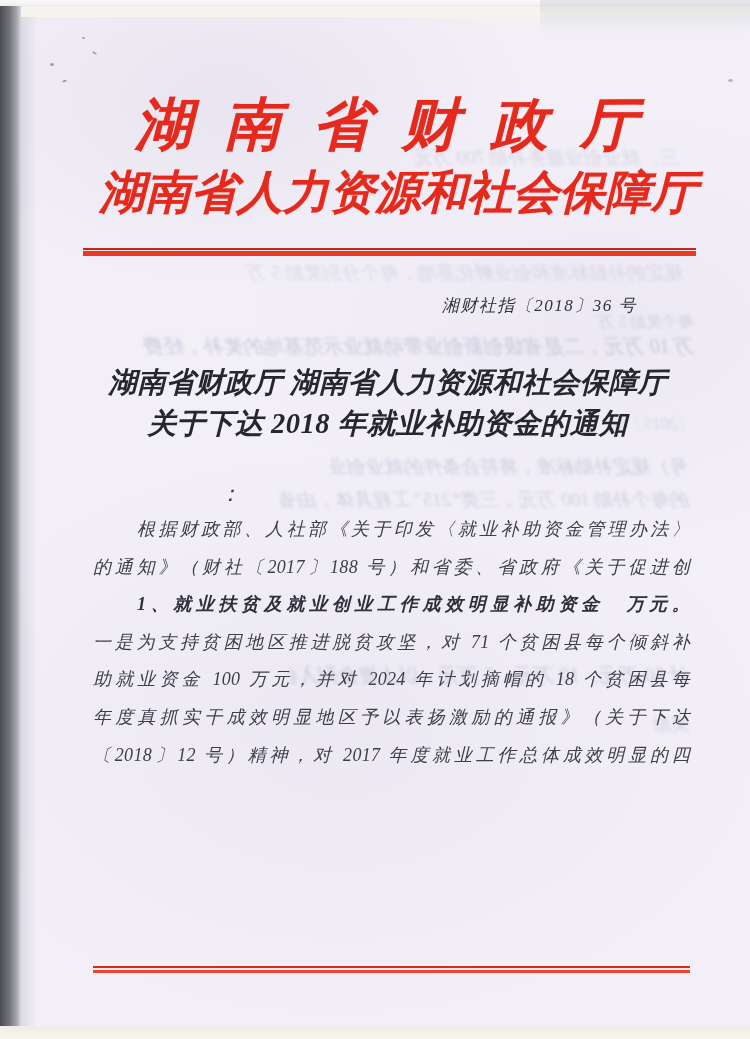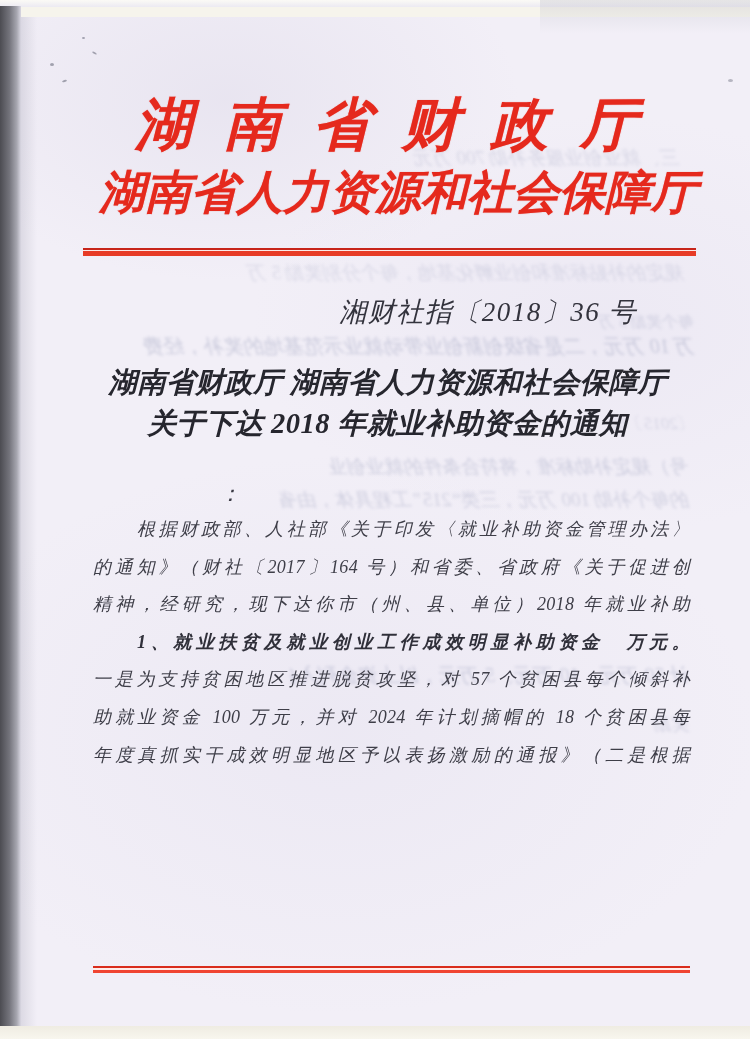--- a/index.html
+++ b/index.html
@@ -55,21 +55,21 @@
     position:absolute;left:83px;top:231px;width:613px;height:8px;
     background:linear-gradient(180deg,#c7251a 0,#c7251a 2.5px,#fbe9e7 2.5px,#fbe9e7 3.5px,#e73b26 3.5px,#e73b26 8px);
   }
   .bottom-rule{
     position:absolute;left:93px;top:949px;width:597px;height:7px;
     background:linear-gradient(180deg,#d92c1c 0,#d92c1c 2px,#ffece9 2px,#ffece9 3.5px,#f04432 3.5px,#f04432 7px);
   }
   
   .doc-number{
     position:absolute;top:277px;left:0;width:637px;text-align:right;
-    font-size:27px;color:#33333d;letter-spacing:1.5px;white-space:nowrap;
+    font-size:17px;color:#33333d;letter-spacing:1.5px;white-space:nowrap;
   }
   .title1{
     position:absolute;top:347px;left:0;width:775px;text-align:center;
     font-size:28.5px;font-weight:bold;color:#26262e;letter-spacing:.5px;white-space:nowrap;
   }
   .title2{
     position:absolute;top:388px;left:0;width:775px;text-align:center;
     font-size:28.5px;font-weight:bold;color:#26262e;letter-spacing:.5px;white-space:nowrap;
   }
   .addressee{
@@ -132,26 +132,26 @@
 
   <div class="doc-number">湘财社指〔2018〕36 号</div>
 
   <div class="title1">湖南省财政厅 湖南省人力资源和社会保障厅</div>
   <div class="title2">关于下达 2018 年就业补助资金的通知</div>
 
   <div class="addressee">：</div>
 
   <div class="body-block">
     <div class="bline indent">根据财政部、人社部《关于印发〈就业补助资金管理办法〉</div>
-    <div class="bline">的通知》（财社〔2017〕164 号）和省委、省政府《关于促进创</div>
-    <div class="bline">精神，经研究，现下达你市（州、县、单位）2018 年就业补助</div>
+    <div class="bline">的通知》（财社〔2017〕188 号）和省委、省政府《关于促进创</div>
     <div class="bline indent bold">1、就业扶贫及就业创业工作成效明显补助资金　万元。</div>
-    <div class="bline">一是为支持贫困地区推进脱贫攻坚，对 57 个贫困县每个倾斜补</div>
+    <div class="bline">一是为支持贫困地区推进脱贫攻坚，对 71 个贫困县每个倾斜补</div>
     <div class="bline">助就业资金 100 万元，并对 2024 年计划摘帽的 18 个贫困县每</div>
-    <div class="bline">年度真抓实干成效明显地区予以表扬激励的通报》（二是根据</div>
+    <div class="bline">年度真抓实干成效明显地区予以表扬激励的通报》（关于下达</div>
+    <div class="bline">〔2018〕12 号）精神，对 2017 年度就业工作总体成效明显的四</div>
   </div>
 
   <div class="bottom-rule"></div>
 
   <div class="speck s0"></div>
   <div class="speck s1"></div>
   <div class="speck s2"></div>
   <div class="speck s3"></div>
   <div class="speck s4"></div>
   <div class="speck s5"></div>

